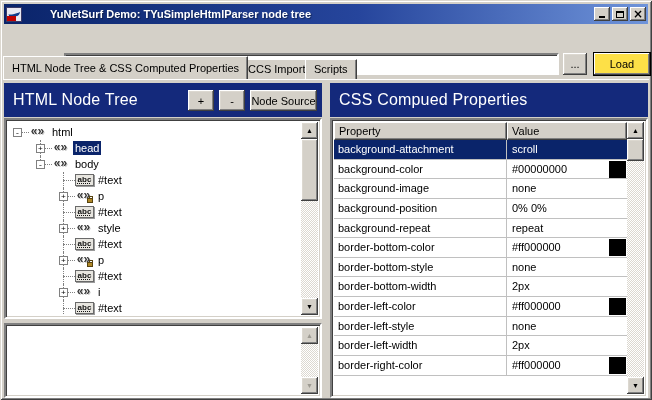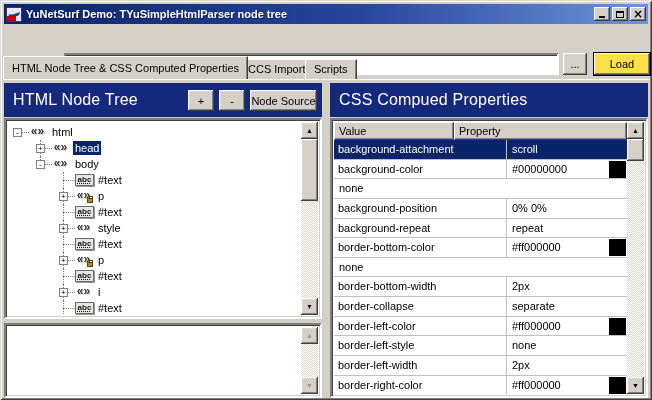--- a/index.html
+++ b/index.html
@@ -9,21 +9,21 @@
   .window {
     position:relative; width:652px; height:400px; background:#d4d0c8; overflow:hidden;
     box-shadow: inset 1px 1px 0 #dcd8d0, inset -1px -1px 0 #404040,
                 inset 2px 2px 0 #fff, inset -2px -2px 0 #808080;
   }
 
   
   .titlebar {
     position:absolute; left:4px; top:4px; right:4px; height:20px;
     background:linear-gradient(90deg,#0a246a 0%,#26459c 55%,#6f94da 100%);
-    display:flex; align-items:center; padding:0 2px; color:#fff;
+    display:flex; align-items:center; padding:0 2px; color:#fff;gap:24px;
   }
   .app-icon { width:16px; height:15px; position:relative; background:#e8e8f2; border:1px solid #3a3a66; flex:0 0 auto; overflow:hidden; }
   .app-icon .swoosh { position:absolute; left:1px; top:1px; width:12px; height:8px; border-radius:50%; border-bottom:3px solid #123c8c; transform:rotate(-12deg); }
   .app-icon .redtag { position:absolute; left:0; bottom:0; width:9px; height:5px; background:#c00000; }
   .title-text { font-weight:bold; font-size:11px; margin-left:4px; flex:1 1 auto; white-space:nowrap; overflow:hidden; text-shadow:1px 1px 1px rgba(0,0,0,.4); }
   .win-btns { display:flex; gap:2px; }
   .win-btn {
     width:16px; height:14px; background:#d4d0c8; display:flex; align-items:center; justify-content:center;
     box-shadow: inset -1px -1px 0 #404040, inset 1px 1px 0 #fff, inset -2px -2px 0 #808080; 
     color:#000; font-size:10px; line-height:10px;
@@ -279,59 +279,57 @@
           </div>
         <div class="sb-btn down disabled">
             <span>▼</span>
           </div>
       </div>
     </div>
 
     <div class="sunken gridbox">
       <div class="grid-inner">
         <div class="grid-head">
+          <div class="hcell prop">Property</div>
           <div class="hcell val">Value</div>
-          <div class="hcell prop">Property</div>
         </div>
         <div id="grid-rows">
             <div class="css-row selected">
               <div class="cprop">background-attachment</div>
               <div class="cval">scroll</div>
             </div>
             <div class="css-row">
               <div class="cprop">background-color</div>
               <div class="cval">#00000000</div>
               <div class="swatch" style="background: rgb(0, 0, 0);"></div>
             </div>
             <div class="css-row">
+              <div class="cprop">background-image</div>
               <div class="cval">none</div>
             </div>
             <div class="css-row">
               <div class="cprop">background-position</div>
               <div class="cval">0% 0%</div>
             </div>
             <div class="css-row">
               <div class="cprop">background-repeat</div>
               <div class="cval">repeat</div>
             </div>
             <div class="css-row">
               <div class="cprop">border-bottom-color</div>
               <div class="cval">#ff000000</div>
               <div class="swatch" style="background: rgb(0, 0, 0);"></div>
             </div>
             <div class="css-row">
+              <div class="cprop">border-bottom-style</div>
               <div class="cval">none</div>
             </div>
             <div class="css-row">
               <div class="cprop">border-bottom-width</div>
               <div class="cval">2px</div>
-            </div>
-            <div class="css-row">
-              <div class="cprop">border-collapse</div>
-              <div class="cval">separate</div>
             </div>
             <div class="css-row">
               <div class="cprop">border-left-color</div>
               <div class="cval">#ff000000</div>
               <div class="swatch" style="background: rgb(0, 0, 0);"></div>
             </div>
             <div class="css-row">
               <div class="cprop">border-left-style</div>
               <div class="cval">none</div>
             </div>

